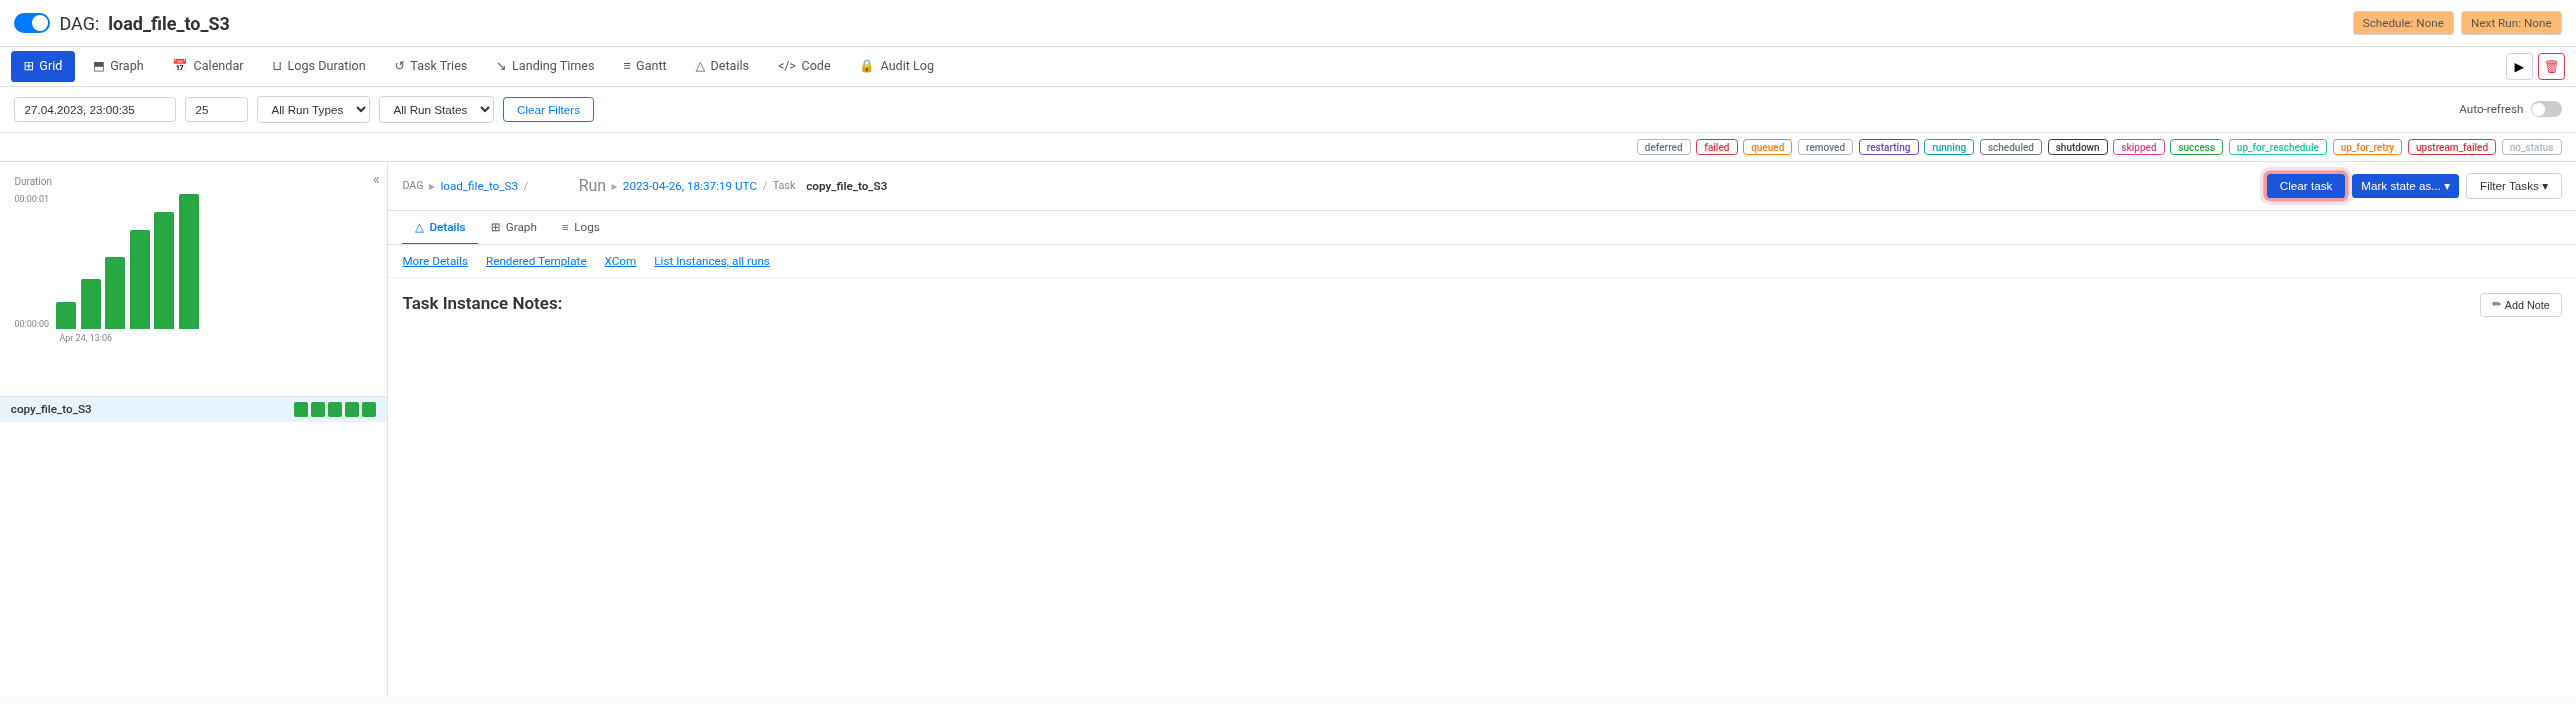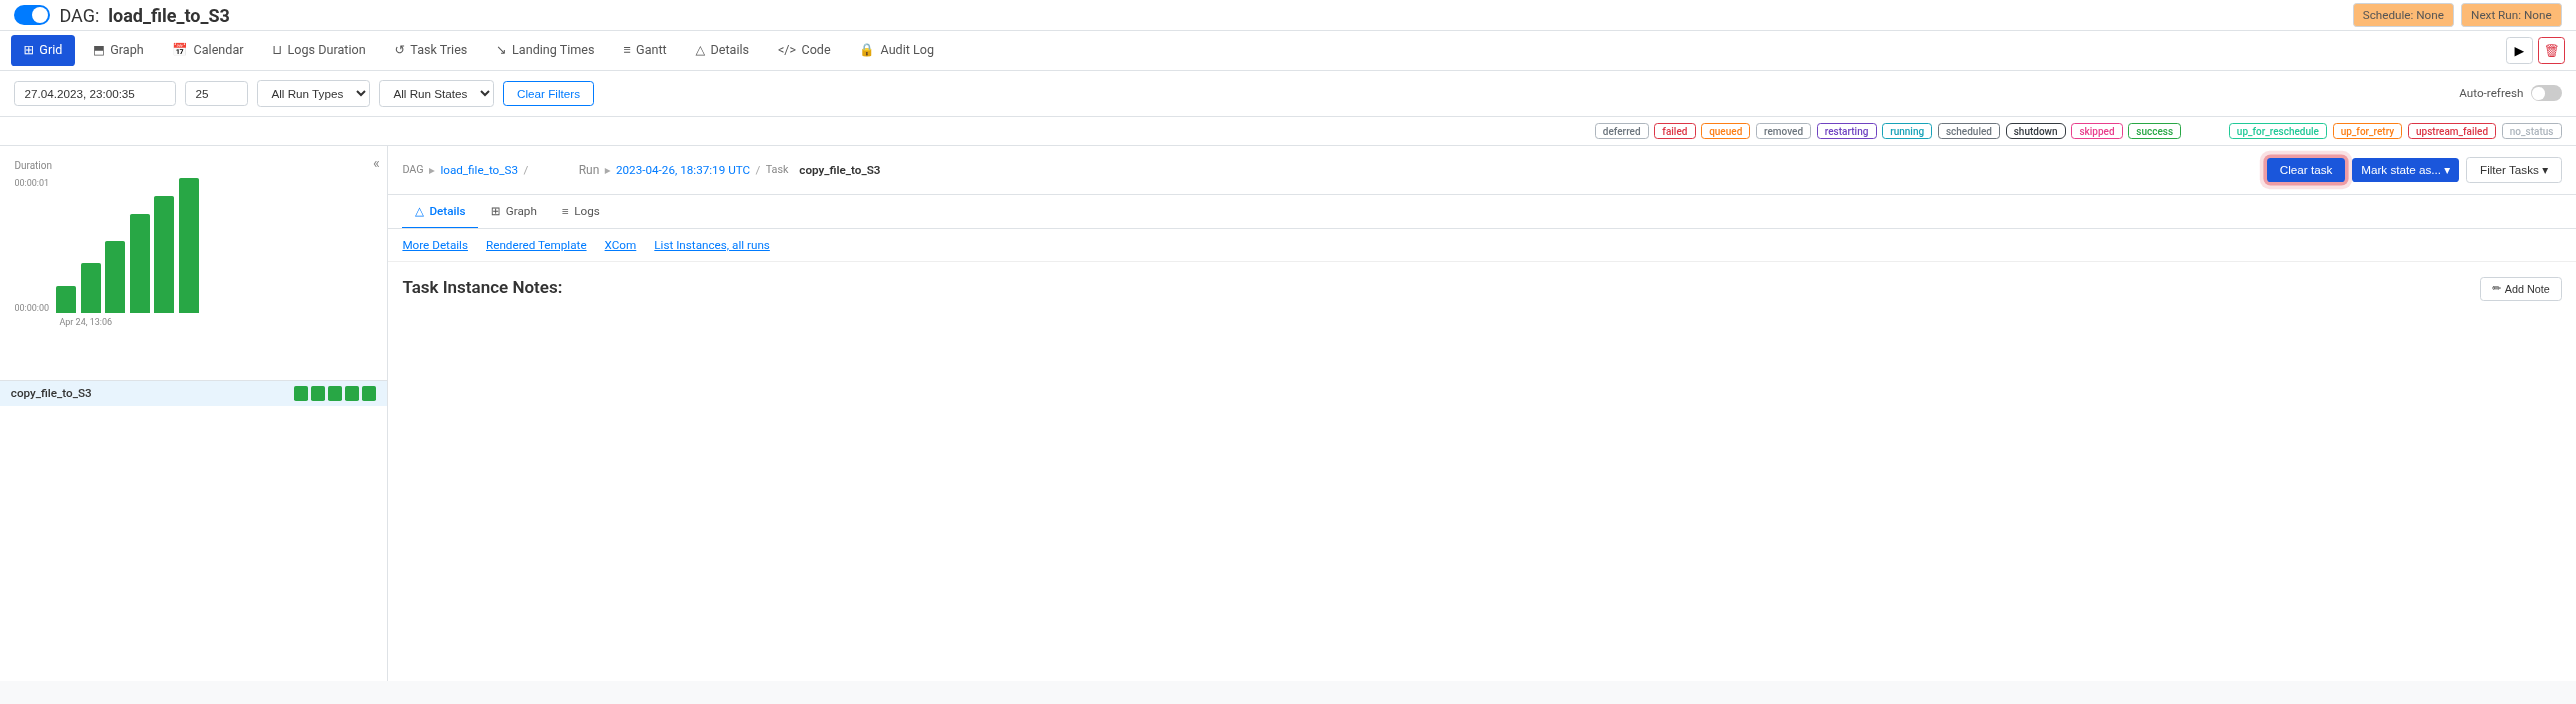--- a/index.html
+++ b/index.html
@@ -2,21 +2,21 @@
 <html style="font-size:14.4px"><head>
   <meta charset="utf-8">
   <style>
     * { box-sizing: border-box; margin: 0; padding: 0; }
     body { font-family: -apple-system, BlinkMacSystemFont, 'Segoe UI', Roboto, sans-serif; font-size: 12.6px; background: #f8f9fa; color: #333; }
 
     
     .top-bar {
       display: flex; align-items: center; justify-content: space-between;
       padding: 7.2px 14.4px; background: #fff; border-bottom: 0.9px solid #dee2e6;
-      height: 31px;
+      height: 47px;
     }
     .dag-title { display: flex; align-items: center; gap: 9px; }
     .toggle-switch {
       width: 36px; height: 20px; background: #007bff; border-radius: 10px;
       position: relative; cursor: pointer; flex-shrink: 0;
     }
     .toggle-switch::after {
       content: ''; position: absolute; width: 16px; height: 16px;
       background: #fff; border-radius: 50%; top: 1.8px; left: 18px;
       transition: left 0.2s;
@@ -92,24 +92,24 @@
       padding: 1.8px 7.2px; border-radius: 3.6px; font-size: 10px;
       border: 0.9px solid; font-weight: 500;
     }
     .badge-deferred { border-color: #adb5bd; color: #6c757d; }
     .badge-failed { border-color: #dc3545; color: #dc3545; }
     .badge-queued { border-color: #fd7e14; color: #fd7e14; }
     .badge-removed { border-color: #adb5bd; color: #6c757d; }
     .badge-restarting { border-color: #6f42c1; color: #6f42c1; }
     .badge-running { border-color: #17a2b8; color: #17a2b8; }
     .badge-scheduled { border-color: #6c757d; color: #6c757d; }
-    .badge-shutdown { border-color: #343a40; color: #343a40; border-radius: 6px; }
+    .badge-shutdown { border-color: #343a40; color: #343a40; }
     .badge-skipped { border-color: #e83e8c; color: #e83e8c; }
     .badge-success { border-color: #28a745; color: #28a745; }
-    .badge-up_for_reschedule { border-color: #20c997; color: #20c997; margin-left: 42px; }
+    .badge-up_for_reschedule { border-color: #20c997; color: #20c997; }
     .badge-up_for_retry { border-color: #fd7e14; color: #fd7e14; }
     .badge-upstream_failed { border-color: #dc3545; color: #dc3545; }
     .badge-no_status { border-color: #adb5bd; color: #adb5bd; }
 
     
     .main-content {
       display: flex; height: calc(100vh - 47px - 43px - 47px - 32px);
       min-height: 361px;
     }
 
@@ -331,21 +331,21 @@
   </div>
 
   <div class="detail-panel">
 
     <div class="detail-header">
       <div class="breadcrumb">
         <span style="color:#888; font-size:10.8px;">DAG</span>
         <span class="breadcrumb-sep">▸</span>
         <a class="breadcrumb-link" href="#">load_file_to_S3</a>
         <span class="breadcrumb-sep">/</span>
-        <span style="color:#888; font-size:12px;padding-left:45px;">Run</span>
+        <span style="color:#888; font-size:16px;padding-left:45px;">Run</span>
         <span class="breadcrumb-sep">▸</span>
         <a class="breadcrumb-link" href="#">2023-04-26, 18:37:19 UTC</a>
         <span class="breadcrumb-sep">/</span>
         <span style="color:#888; font-size:10.8px;">Task</span>
         <span class="breadcrumb-sep"></span>
         <span class="breadcrumb-current">copy_file_to_S3</span>
       </div>
       <div class="detail-actions">
         <button class="btn-primary circled" style="box-shadow: 0 0 0 3.6px rgba(220,53,69,0.4), 0 0 0 7.2px rgba(220,53,69,0.15);">Clear task</button>
         <button class="btn-dropdown">

